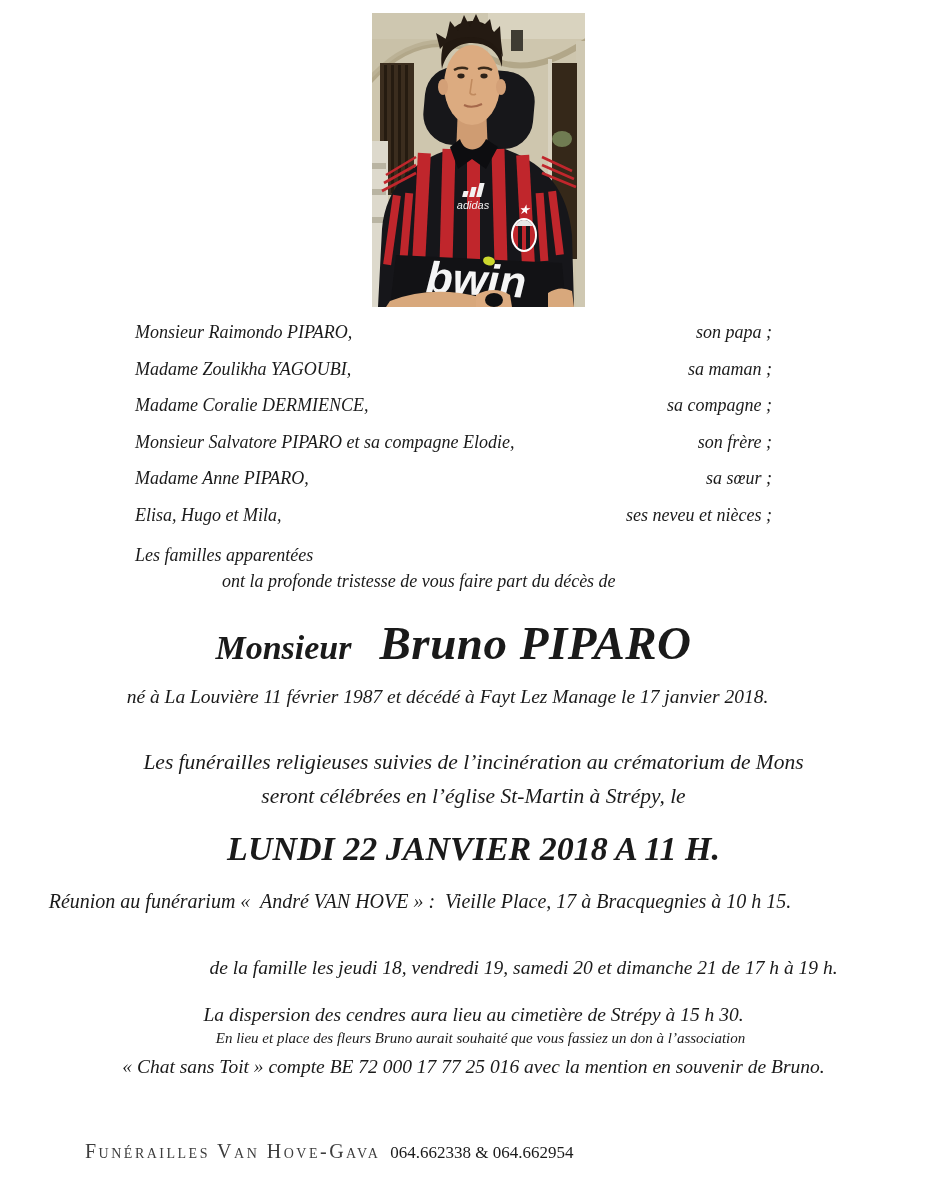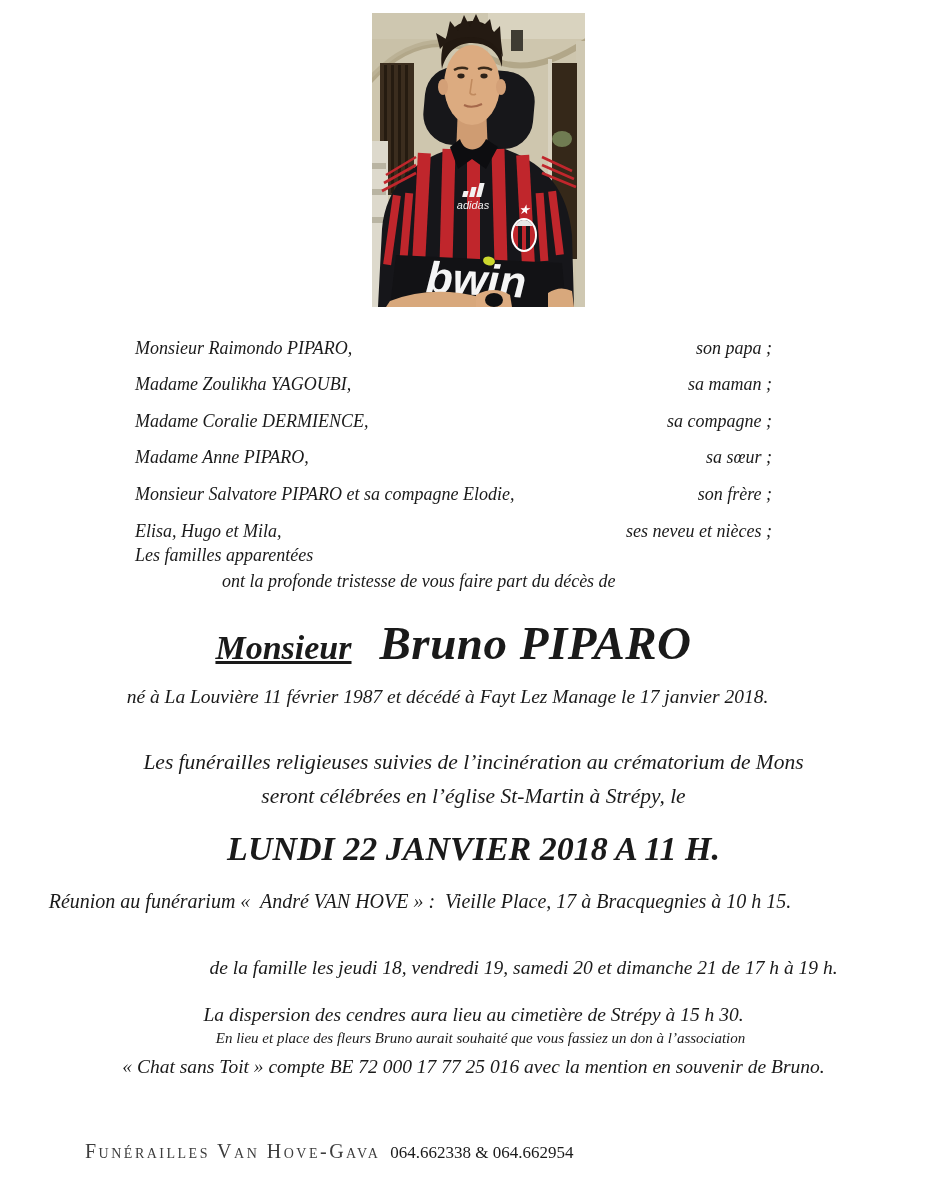--- a/index.html
+++ b/index.html
@@ -11,26 +11,26 @@
     font-family:"Liberation Serif","DejaVu Serif",serif;
     font-style:italic;
     overflow:hidden;
   }
   .abs{position:absolute;}
   
   .photo{left:372px;top:13px;width:187px;height:294px;}
   .photo svg{display:block;width:213px;height:294px;}
   
   .family{left:135px;top:322px;width:637px;}
-  .frow{display:flex;justify-content:space-between;align-items:flex-end;height:36.6px;font-size:18px;}
+  .frow{display:flex;justify-content:space-between;align-items:flex-start;height:36.6px;font-size:18px;}
   .families{left:135px;top:545px;font-size:18px;}
   .intro2{left:222px;top:571px;font-size:18px;}
   
   .namewrap{left:0;top:616px;width:947px;text-align:center;transform:translateX(-20px);font-weight:bold;}
-  .nametitle{font-size:34px;margin-right:28px;text-decoration:underline;}
+  .nametitle{font-size:34px;margin-right:28px;}
   .namebig{font-size:47px;letter-spacing:.5px;}
   .dates{left:0;top:686px;width:947px;text-align:center;font-size:19.5px;transform:translateX(-26px);}
   .cer1{left:0;top:750px;width:947px;text-align:center;font-size:21.5px;}
   .cer2{left:0;top:784px;width:947px;text-align:center;font-size:21.5px;}
   .bigdate{left:0;top:830px;width:947px;text-align:center;font-size:34px;font-weight:bold;}
   .meet{left:0;top:890px;width:840px;text-align:center;font-size:20px;white-space:pre-wrap;}
   .trib1{left:0;top:932px;width:947px;text-align:center;font-size:19.5px;}
   .trib2{left:0;top:957px;width:947px;text-align:center;font-size:19.5px;transform:translateX(50px);}
   .ash1{left:0;top:1004px;width:947px;text-align:center;font-size:19.5px;}
   .ash2{left:7px;top:1030px;width:947px;text-align:center;font-size:15px;}
@@ -167,26 +167,26 @@
     </div>
     <div class="frow">
       <span>Madame Zoulikha YAGOUBI,</span>
       <span>sa maman ;</span>
     </div>
     <div class="frow">
       <span>Madame Coralie DERMIENCE,</span>
       <span>sa compagne ;</span>
     </div>
     <div class="frow">
+      <span>Monsieur Salvatore PIPARO et sa compagne Elodie,</span>
+      <span>son frère ;</span>
+    </div>
+    <div class="frow">
       <span>Madame Anne PIPARO,</span>
       <span>sa sœur ;</span>
-    </div>
-    <div class="frow">
-      <span>Monsieur Salvatore PIPARO et sa compagne Elodie,</span>
-      <span>son frère ;</span>
     </div>
     <div class="frow">
       <span>Elisa, Hugo et Mila,</span>
       <span>ses neveu et nièces ;</span>
     </div>
   </div>
 
   <div class="abs families">Les familles apparentées</div>
   <div class="abs intro2">ont la profonde tristesse de vous faire part du décès de</div>
 

